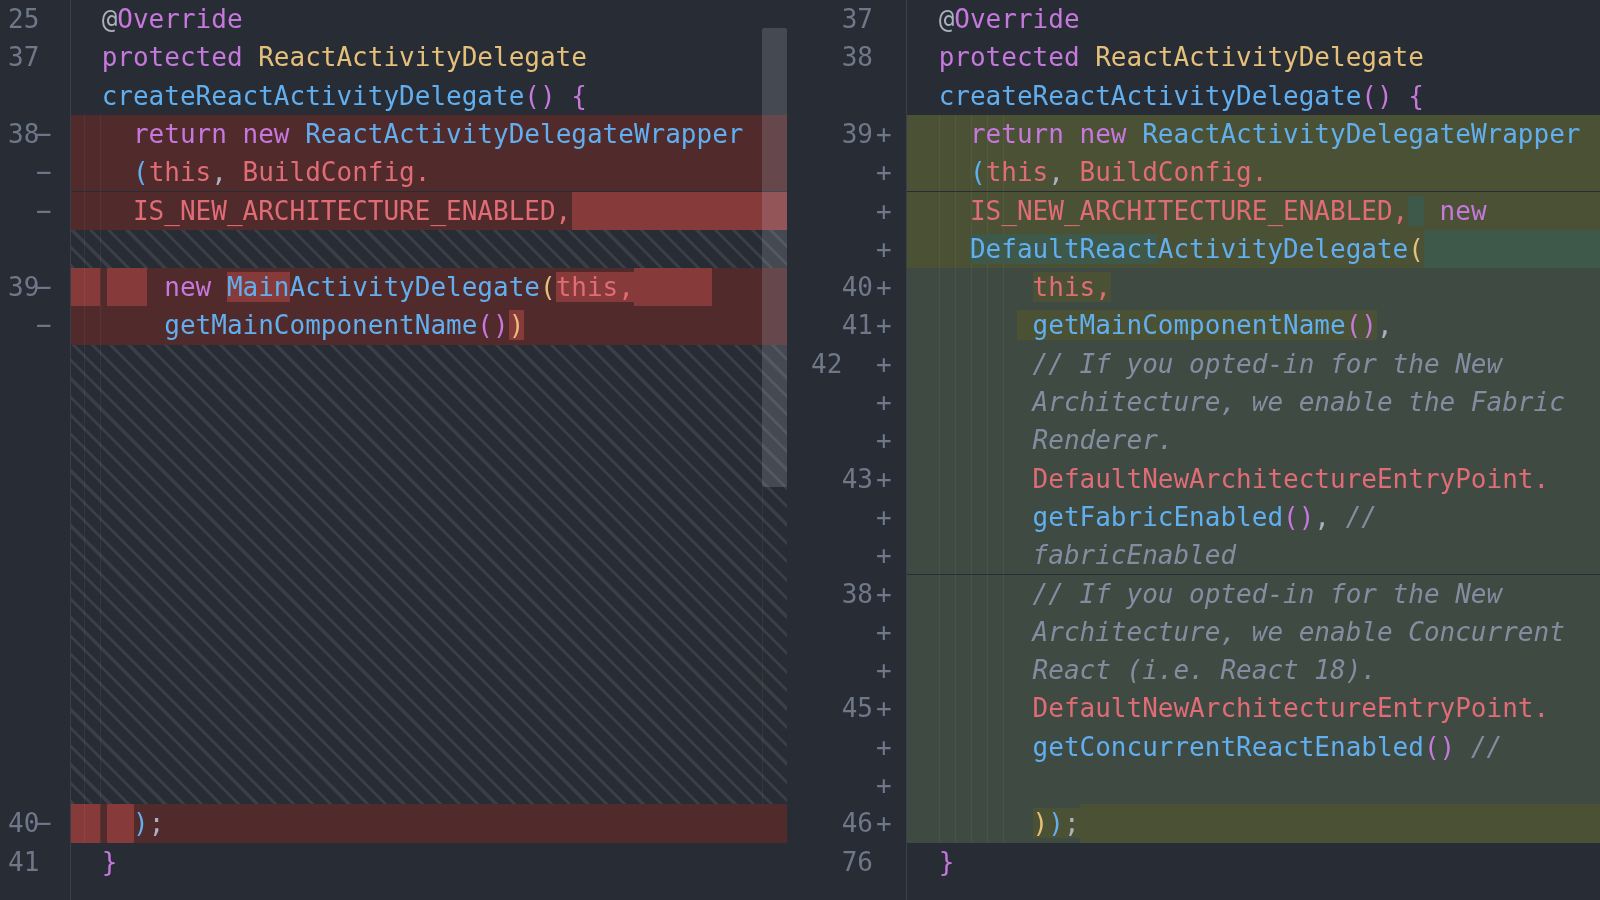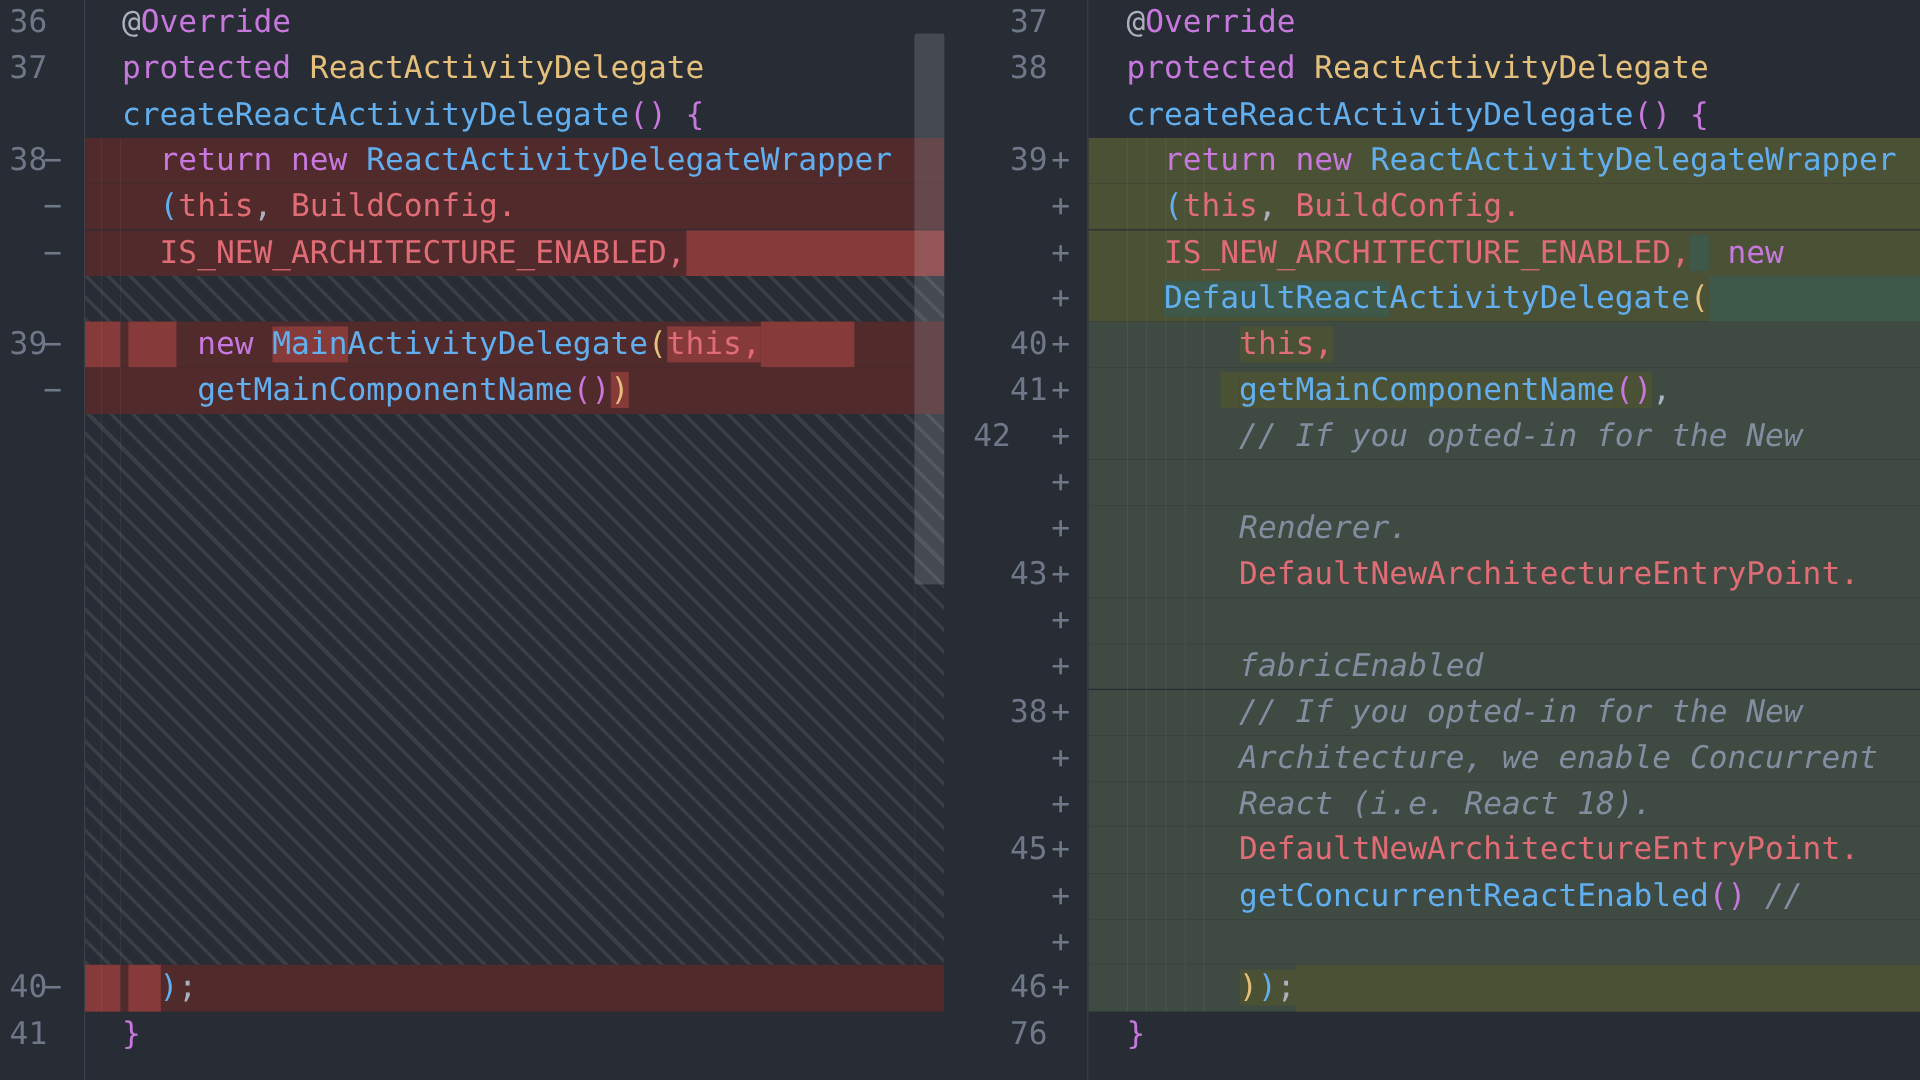--- a/index.html
+++ b/index.html
@@ -27,21 +27,21 @@
     position:absolute;z-index:5;border-radius:2px;
   }
   #track-line{position:absolute;z-index:1;width:1px;background:rgba(255,255,255,0.05);}
 </style>
 </head>
 <body>
 
 <div id="diff-root">
   <div class="pane" id="pane-left" style="left: 0px; width: 787px;">
       <div class="sep" style="left: 70px;"></div>
-      <div class="gnum" style="left: 8px; top: 0px; width: 40px; text-align: left;">36</div>
+      <div class="gnum" style="left: 8px; top: 0px; width: 40px; text-align: left;">25</div>
       <div class="code" style="left: 86px; top: 0px;"><span style="color: rgb(171, 178, 191);"> @</span><span style="color: rgb(198, 120, 221);">Override</span></div>
       <div class="gnum" style="left: 8px; top: 38.3px; width: 40px; text-align: left;">37</div>
       <div class="code" style="left: 86px; top: 38.3px;"><span style="color: rgb(171, 178, 191);"> </span><span style="color: rgb(198, 120, 221);">protected</span><span style="color: rgb(171, 178, 191);"> </span><span style="color: rgb(229, 192, 123);">ReactActivityDelegate</span></div>
       <div class="code" style="left: 86px; top: 76.6px;"><span style="color: rgb(171, 178, 191);"> </span><span style="color: rgb(97, 175, 239);">createReactActivityDelegate</span><span style="color: rgb(198, 120, 221);">() {</span></div>
       <div class="rowbg" style="left: 71px; top: 114.9px; width: 716px; height: 38.3px; background: rgb(81, 42, 44);"></div>
       <div class="gnum" style="left: 8px; top: 114.9px; width: 40px; text-align: left;">38</div>
       <div class="gmark" style="left: 36px; top: 114.9px; width: 24px;">−</div>
       <div class="code" style="left: 86px; top: 114.9px;"><span style="color: rgb(171, 178, 191);">   </span><span style="color: rgb(198, 120, 221);">return</span><span style="color: rgb(171, 178, 191);"> </span><span style="color: rgb(198, 120, 221);">new</span><span style="color: rgb(171, 178, 191);"> </span><span style="color: rgb(97, 175, 239);">ReactActivityDelegateWrapper</span></div>
       <div class="rowbg" style="left: 71px; top: 153.2px; width: 716px; height: 38.3px; background: rgb(81, 42, 44);"></div>
       <div class="gmark" style="left: 36px; top: 153.2px; width: 24px;">−</div>
@@ -101,30 +101,31 @@
       <div class="rowbg" style="left: 120px; top: 306.4px; width: 693px; height: 38.3px; background: rgb(62, 74, 66);"></div>
       <div class="gnum" style="left: 24px; top: 306.4px; width: 62px; text-align: right;">41</div>
       <div class="gmark" style="left: 89px; top: 306.4px; width: 24px;">+</div>
       <div class="code" style="left: 136px; top: 306.4px;"><span style="color: rgb(171, 178, 191);">      </span><span style="color: rgb(171, 178, 191); background: rgb(75, 81, 52);"> </span><span style="color: rgb(97, 175, 239); background: rgb(75, 81, 52);">getMainComponentName</span><span style="color: rgb(198, 120, 221); background: rgb(75, 81, 52);">()</span><span style="color: rgb(171, 178, 191);">,</span></div>
       <div class="rowbg" style="left: 120px; top: 344.7px; width: 693px; height: 38.3px; background: rgb(62, 74, 66);"></div>
       <div class="gnum" style="left: 24px; top: 344.7px; width: 62px; ">42</div>
       <div class="gmark" style="left: 89px; top: 344.7px; width: 24px;">+</div>
       <div class="code" style="left: 136px; top: 344.7px;"><span style="color: rgb(171, 178, 191);">       </span><span class="cm" style="color: rgb(131, 141, 160);">// If you opted-in for the New</span></div>
       <div class="rowbg" style="left: 120px; top: 383px; width: 693px; height: 38.3px; background: rgb(62, 74, 66);"></div>
       <div class="gmark" style="left: 89px; top: 383px; width: 24px;">+</div>
-      <div class="code" style="left: 136px; top: 383px;"><span style="color: rgb(171, 178, 191);">       </span></div>
+      <div class="code" style="left: 136px; top: 383px;"><span style="color: rgb(171, 178, 191);">       </span><span class="cm" style="color: rgb(131, 141, 160);">Architecture, we enable the Fabric</span></div>
       <div class="rowbg" style="left: 120px; top: 421.3px; width: 693px; height: 38.3px; background: rgb(62, 74, 66);"></div>
       <div class="gmark" style="left: 89px; top: 421.3px; width: 24px;">+</div>
       <div class="code" style="left: 136px; top: 421.3px;"><span style="color: rgb(171, 178, 191);">       </span><span class="cm" style="color: rgb(131, 141, 160);">Renderer.</span></div>
       <div class="rowbg" style="left: 120px; top: 459.6px; width: 693px; height: 38.3px; background: rgb(62, 74, 66);"></div>
       <div class="gnum" style="left: 24px; top: 459.6px; width: 62px; text-align: right;">43</div>
       <div class="gmark" style="left: 89px; top: 459.6px; width: 24px;">+</div>
       <div class="code" style="left: 136px; top: 459.6px;"><span style="color: rgb(171, 178, 191);">       </span><span style="color: rgb(224, 108, 117);">DefaultNewArchitectureEntryPoint.</span></div>
       <div class="rowbg" style="left: 120px; top: 497.9px; width: 693px; height: 38.3px; background: rgb(62, 74, 66);"></div>
       <div class="gmark" style="left: 89px; top: 497.9px; width: 24px;">+</div>
+      <div class="code" style="left: 136px; top: 497.9px;"><span style="color: rgb(171, 178, 191);">       </span><span style="color: rgb(97, 175, 239);">getFabricEnabled</span><span style="color: rgb(198, 120, 221);">()</span><span style="color: rgb(171, 178, 191);">,</span><span class="cm" style="color: rgb(131, 141, 160);"> //</span></div>
       <div class="rowbg" style="left: 120px; top: 536.2px; width: 693px; height: 38.3px; background: rgb(62, 74, 66);"></div>
       <div class="gmark" style="left: 89px; top: 536.2px; width: 24px;">+</div>
       <div class="code" style="left: 136px; top: 536.2px;"><span style="color: rgb(171, 178, 191);">       </span><span class="cm" style="color: rgb(131, 141, 160);">fabricEnabled</span></div>
       <div class="rowbg" style="left: 120px; top: 574.5px; width: 693px; height: 38.3px; background: rgb(62, 74, 66);"></div>
       <div class="gnum" style="left: 24px; top: 574.5px; width: 62px; text-align: right;">38</div>
       <div class="gmark" style="left: 89px; top: 574.5px; width: 24px;">+</div>
       <div class="code" style="left: 136px; top: 574.5px;"><span style="color: rgb(171, 178, 191);">       </span><span class="cm" style="color: rgb(131, 141, 160);">// If you opted-in for the New</span></div>
       <div class="rowbg" style="left: 120px; top: 612.8px; width: 693px; height: 38.3px; background: rgb(62, 74, 66);"></div>
       <div class="gmark" style="left: 89px; top: 612.8px; width: 24px;">+</div>
       <div class="code" style="left: 136px; top: 612.8px;"><span style="color: rgb(171, 178, 191);">       </span><span class="cm" style="color: rgb(131, 141, 160);">Architecture, we enable Concurrent</span></div>

